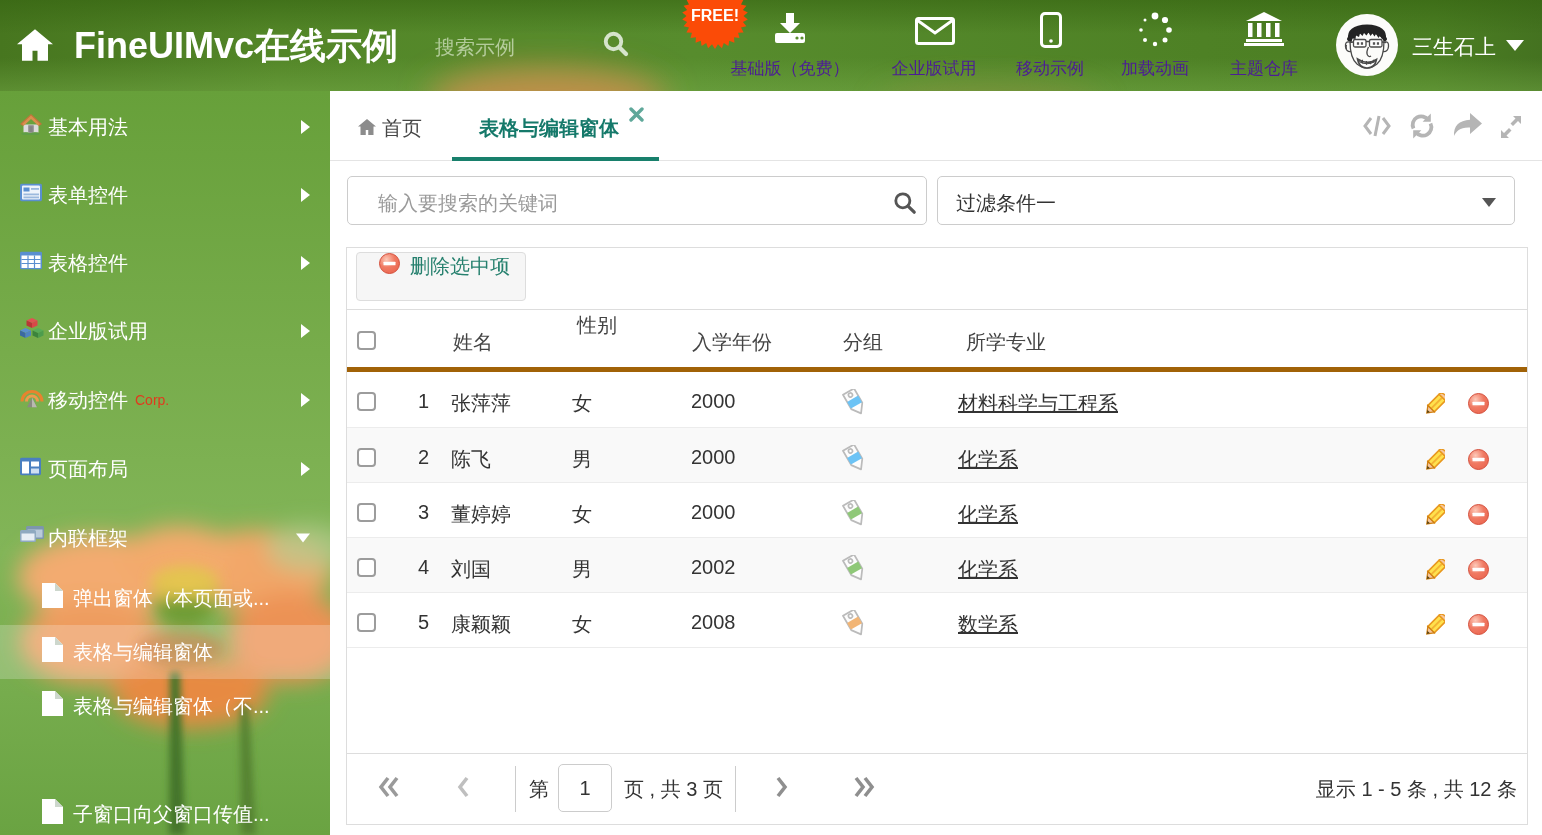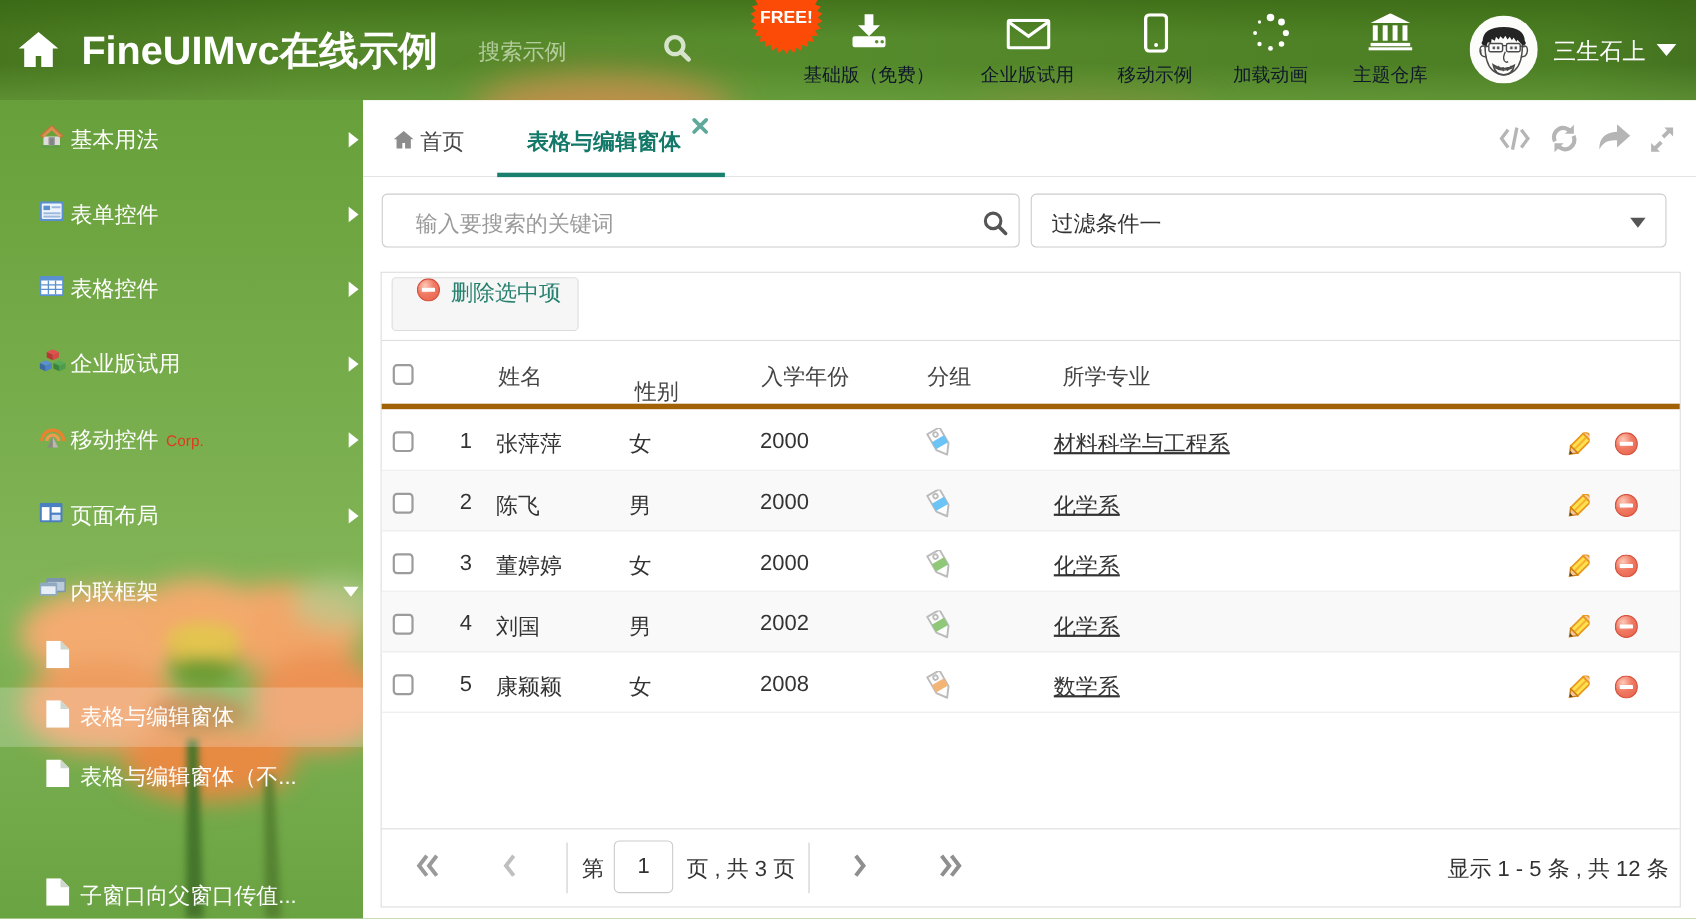--- a/index.html
+++ b/index.html
@@ -4,25 +4,25 @@
 <style>
 *{margin:0;padding:0;box-sizing:border-box}
 html,body{width:1542px;height:835px;overflow:hidden}
 body{font-family:"Liberation Sans",sans-serif;position:relative;background:#6ea345}
 .abs{position:absolute}
 #photo{position:absolute;left:0;top:0}
 
 #header{position:absolute;left:0;top:0;width:1542px;height:91px}
 .htitle{position:absolute;left:74px;top:22px;color:#fff;font-size:36px;font-weight:bold;letter-spacing:0px}
 .hsearch{position:absolute;left:435px;top:34px;color:rgba(235,245,225,.62);font-size:20px}
-.navlab{position:absolute;color:#0f172a;font-size:17px;white-space:nowrap;transform:translateX(-50%)}
+.navlab{position:absolute;color:#4c1d95;font-size:17px;white-space:nowrap;transform:translateX(-50%)}
 .uname{position:absolute;left:1412px;top:33px;color:#fff;font-size:21px}
 
 #sidebar{position:absolute;left:0;top:91px;width:330px;height:744px}
-.mitem{position:absolute;left:16px;width:330px;height:68px;color:#fff;font-size:20px}
+.mitem{position:absolute;left:0;width:330px;height:68px;color:#fff;font-size:20px}
 .mitem .txt{position:absolute;left:48px;top:50%;transform:translateY(-50%)}
 .mitem .ic{position:absolute;left:20px;top:50%;transform:translateY(-50%)}
 .arr{position:absolute;right:20px;top:50%;transform:translateY(-50%);width:0;height:0}
 .arr-r{border-left:9px solid #fff;border-top:7px solid transparent;border-bottom:7px solid transparent}
 .arr-d{border-top:9px solid #fff;border-left:7px solid transparent;border-right:7px solid transparent}
 .sitem{position:absolute;left:0;width:330px;height:54px;color:#fff;font-size:20px}
 .sitem .txt{position:absolute;left:73px;top:50%;transform:translateY(-50%);white-space:nowrap}
 .sitem .ic{position:absolute;left:42px;top:50%;transform:translateY(-50%)}
 .sel{background:rgba(255,255,255,.22)}
 
@@ -308,20 +308,21 @@
       <span class="txt">内联框架</span>
       <span class="arr arr-d"></span>
     </div>
  <div class="sitem" style="top:480px">
       <span class="ic">
   <svg width="21" height="25" viewBox="0 0 21 25">
           <path d="M0 0h13l8 8v17H0z" fill="#fff"></path>
           <path d="M13 0l8 8h-8z" fill="#cdd7cd"></path>
         </svg>
   </span>
+      <span class="txt">弹出窗体（本页面或...</span>
     </div>
  <div class="sitem sel" style="top:534px">
       <span class="ic">
   <svg width="21" height="25" viewBox="0 0 21 25">
           <path d="M0 0h13l8 8v17H0z" fill="#fff"></path>
           <path d="M13 0l8 8h-8z" fill="#cdd7cd"></path>
         </svg>
   </span>
       <span class="txt">表格与编辑窗体</span>
     </div>
@@ -403,21 +404,21 @@
             <radialGradient id="rg2" cx=".35" cy=".3" r=".9">
               <stop offset="0" stop-color="#fdc9b8"></stop>
               <stop offset=".45" stop-color="#f07a63"></stop>
               <stop offset="1" stop-color="#e9604a"></stop>
             </radialGradient>
           </defs>
         </svg>
 <div class="trow" style="top:0;height:62px;border-bottom:5px solid #a16207;color:#444">
           <span class="cb" style="top:21px"></span>
           <span class="cell" style="left:106px;top:19px">姓名</span>
-          <span class="cell" style="left:230px;top:33px">性别</span>
+          <span class="cell" style="left:230px;top:2px">性别</span>
           <span class="cell" style="left:345px;top:19px">入学年份</span>
           <span class="cell" style="left:496px;top:19px">分组</span>
           <span class="cell" style="left:619px;top:19px">所学专业</span>
         </div>
 <div class="trow" style="top:62px;height:56px;border-bottom:1px solid #ececec">
           <span class="cb" style="top:20px"></span>
           <span class="cell" style="left:58px;top:18px;width:24px;text-align:right">1</span>
           <span class="cell" style="left:104px;top:18px">张萍萍</span>
           <span class="cell" style="left:225px;top:18px">女</span>
           <span class="cell" style="left:344px;top:18px">2000</span>

